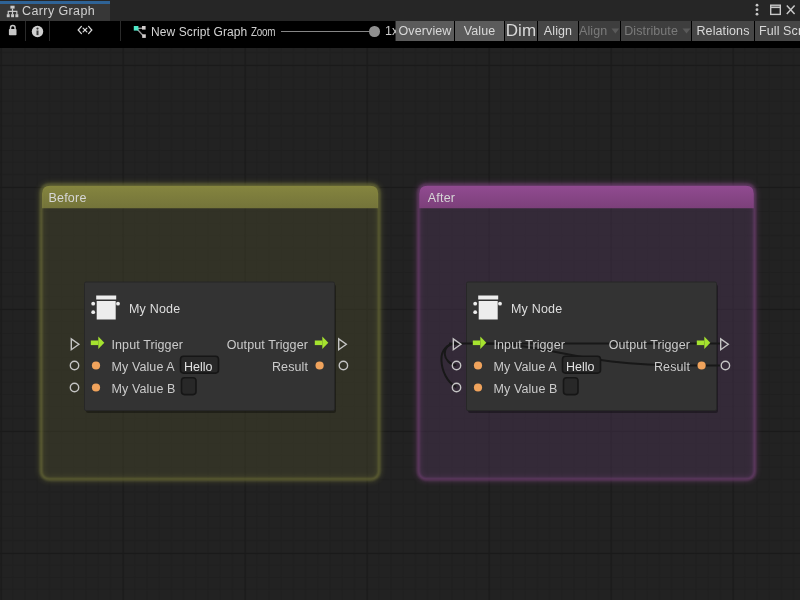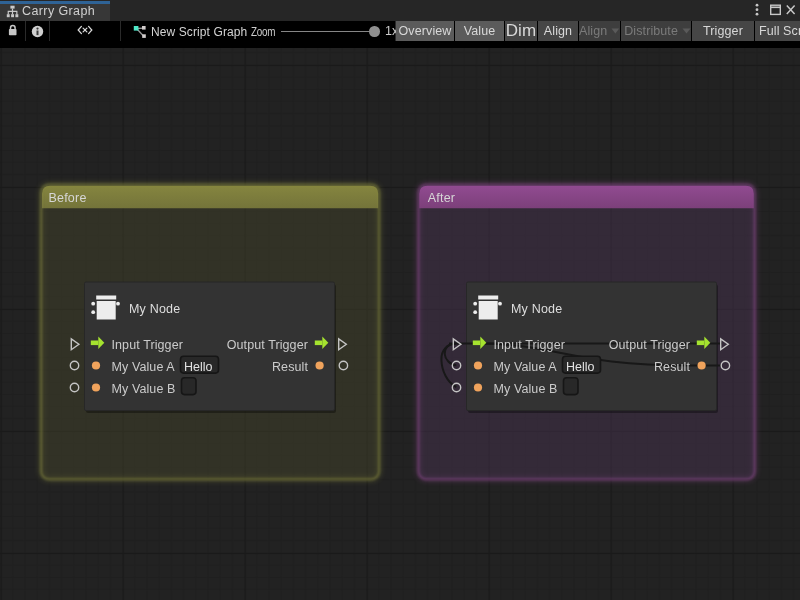--- a/index.html
+++ b/index.html
@@ -192,16 +192,16 @@
  <div style="position:absolute;left:396px;top:0;width:58px;height:20px;background:#5b5b5b;color:#d8d8d8;font-size:12.5px;display:flex;align-items:center;justify-content:center;letter-spacing:0.1px">Overview</div>
  <div style="position:absolute;left:455px;top:0;width:49px;height:20px;background:#5b5b5b;color:#d8d8d8;font-size:12.5px;display:flex;align-items:center;justify-content:center;letter-spacing:0.1px">Value</div>
  <div style="position:absolute;left:505px;top:0;width:32px;height:20px;background:#464646;color:#d8d8d8;font-size:17px;display:flex;align-items:center;justify-content:center;letter-spacing:0.1px">Dim</div>
  <div style="position:absolute;left:538px;top:0;width:40px;height:20px;background:#464646;color:#d8d8d8;font-size:12.5px;display:flex;align-items:center;justify-content:center;letter-spacing:0.1px">Align</div>
  <div style="position:absolute;left:579px;top:0;width:41px;height:20px;background:#3e3e3e;color:#7b7b7b;font-size:12.5px;display:flex;align-items:center;justify-content:flex-end;letter-spacing:0.1px">Align<svg width="9" height="6" style="margin-left:4px" viewBox="0 0 9 6">
         <path d="M0.5,0.5 L8.5,0.5 L4.5,5.5 Z" fill="#5a5a5a"></path>
       </svg></div>
  <div style="position:absolute;left:621px;top:0;width:70px;height:20px;background:#3e3e3e;color:#7b7b7b;font-size:12.5px;display:flex;align-items:center;justify-content:flex-end;letter-spacing:0.1px">Distribute<svg width="9" height="6" style="margin-left:4px" viewBox="0 0 9 6">
         <path d="M0.5,0.5 L8.5,0.5 L4.5,5.5 Z" fill="#5a5a5a"></path>
       </svg></div>
- <div style="position:absolute;left:692px;top:0;width:62px;height:20px;background:#464646;color:#d8d8d8;font-size:12.5px;display:flex;align-items:center;justify-content:center;letter-spacing:0.1px">Trigger</div>
+ <div style="position:absolute;left:692px;top:0;width:62px;height:20px;background:#464646;color:#d8d8d8;font-size:12.5px;display:flex;align-items:center;justify-content:center;letter-spacing:0.1px">Relations</div>
  <div style="position:absolute;left:755px;top:0;width:45px;height:20px;background:#464646;color:#d8d8d8;font-size:12.5px;display:flex;align-items:center;letter-spacing:0.1px;overflow:hidden;white-space:nowrap">
       <span style="margin-left:4px">Full Screen</span>
     </div>
 </div>
 </body></html>

